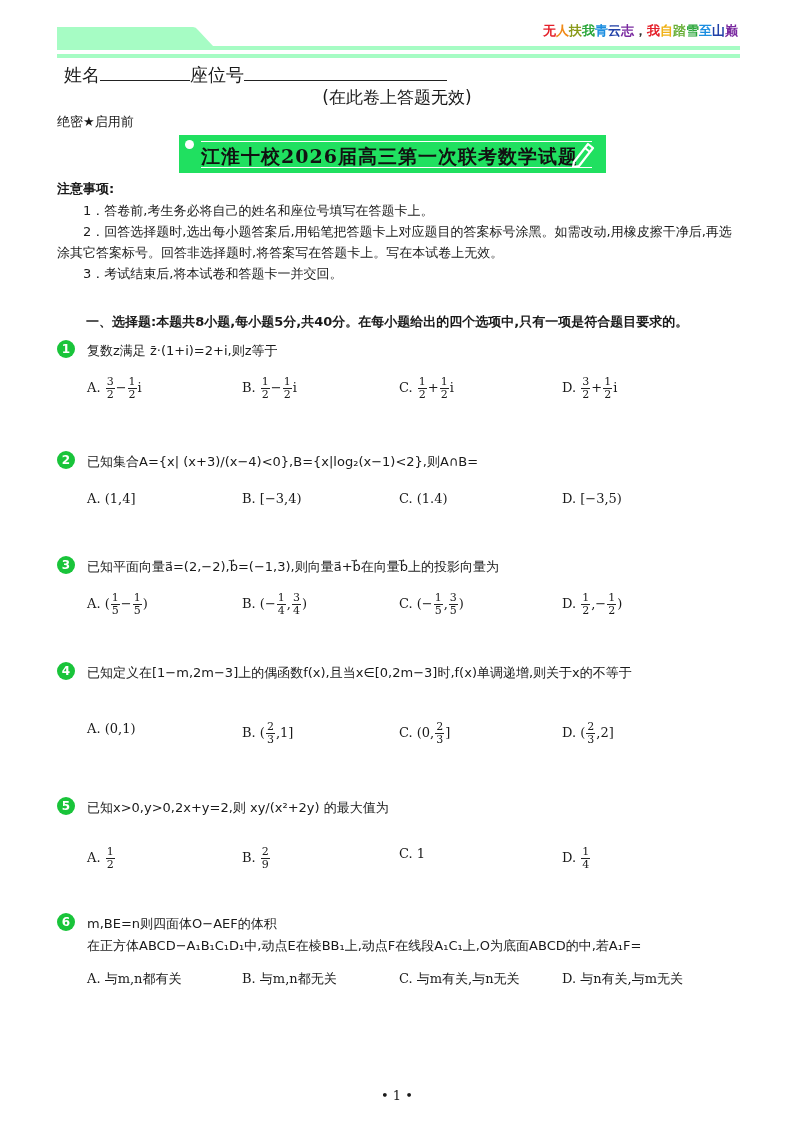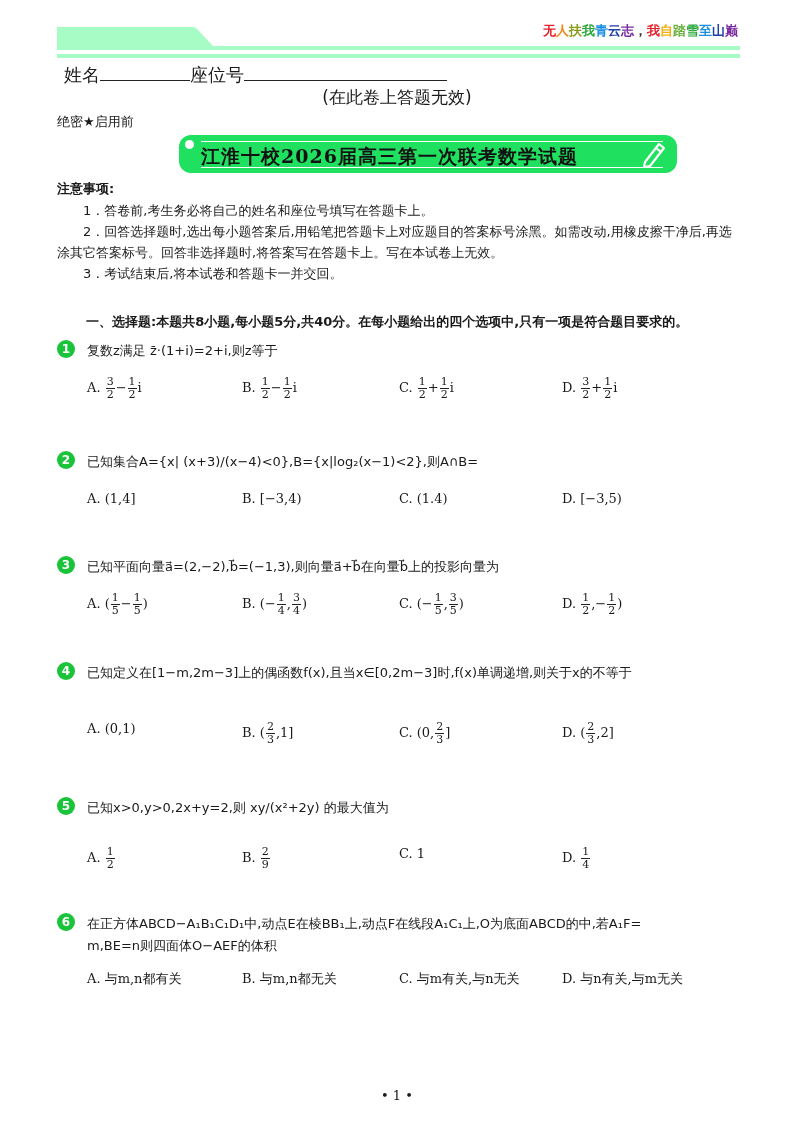--- a/index.html
+++ b/index.html
@@ -7,22 +7,22 @@
          font-family: "DejaVu Serif", "Liberation Serif", serif; color: #1a1a1a; }
   .hdr-svg { position: absolute; left: 0; top: 0; }
   .motto { position: absolute; top: 22px; right: 56px; font-family: "DejaVu Sans", sans-serif;
            font-size: 13px; font-weight: bold; letter-spacing: 0px; }
   .motto span { display: inline-block; }
   .namerow { position: absolute; top: 63px; left: 64px; font-size: 18px; font-family: Liberation Sans, sans-serif; }
   .uline { display: inline-block; border-bottom: 1px solid #222; vertical-align: baseline; height: 14px; }
   .invalid { position: absolute; top: 86px; left: 0; width: 794px; text-align: center; font-size: 17px;
              font-family: "DejaVu Sans", sans-serif; }
   .secret { position: absolute; top: 113px; left: 57px; font-size: 13px; font-family: "DejaVu Sans", sans-serif; }
-  .banner { position: absolute; top: 135px; left: 179px; width: 498px; height: 38px; background: #20e060;
-            border-radius: 12px; }
+  .banner { position: absolute; top: 135px; left: 179px; width: 427px; height: 38px; background: #20e060;
+            border-radius: 0; }
   .banner .inner-line-top { position: absolute; left: 22px; right: 14px; top: 6px; border-top: 1px solid #fff; }
   .banner .inner-line-bot { position: absolute; left: 22px; right: 14px; bottom: 5px; border-top: 1px solid #fff; }
   .banner .dot { position: absolute; left: 6px; top: 5px; width: 9px; height: 9px; background: #fff; border-radius: 50%; }
   .banner .title { position: absolute; left: 22px; top: 9px; font-size: 19px; font-weight: bold; color: #111;
                    font-family: "DejaVu Serif", serif; letter-spacing: 1px; white-space: nowrap; }
   .banner .pencil { position: absolute; right: 10px; top: 5px; }
   .notice-title { position: absolute; top: 180px; left: 57px; font-size: 13px; font-weight: bold; font-family: "DejaVu Sans", sans-serif; }
   .notice { position: absolute; left: 57px; width: 680px; font-size: 13px; line-height: 21px; font-family: "DejaVu Sans", sans-serif; }
   .notice p { margin: 0; text-indent: 26px; }
   .section { position: absolute; top: 313px; left: 57px; font-size: 13px; font-weight: bold; font-family: "DejaVu Sans", sans-serif; margin-left: 29px; }
@@ -128,22 +128,22 @@
     <span class="opt a">A. <span class="frac"><span class="n">1</span><span class="d">2</span></span></span>
     <span class="opt b">B. <span class="frac"><span class="n">2</span><span class="d">9</span></span></span>
     <span class="opt c">C. <span>1</span></span>
     <span class="opt d">D. <span class="frac"><span class="n">1</span><span class="d">4</span></span></span>
   </div>
 </div>
 
 <div class="q" style="top:913px">
   <div class="qnum">6</div>
   <div class="qtext">
+    <div>m,BE=n则四面体O−AEF的体积</div>
     <div>在正方体ABCD−A₁B₁C₁D₁中,动点E在棱BB₁上,动点F在线段A₁C₁上,O为底面ABCD的中,若A₁F=</div>
-    <div>m,BE=n则四面体O−AEF的体积</div>
   </div>
   <div class="opts" style="top:57px">
     <span class="opt a">A. <span>与m,n都有关</span></span>
     <span class="opt b">B. <span>与m,n都无关</span></span>
     <span class="opt c">C. <span>与m有关,与n无关</span></span>
     <span class="opt d">D. <span>与n有关,与m无关</span></span>
   </div>
 </div>
 
 <div class="pagenum">• 1 •</div>

